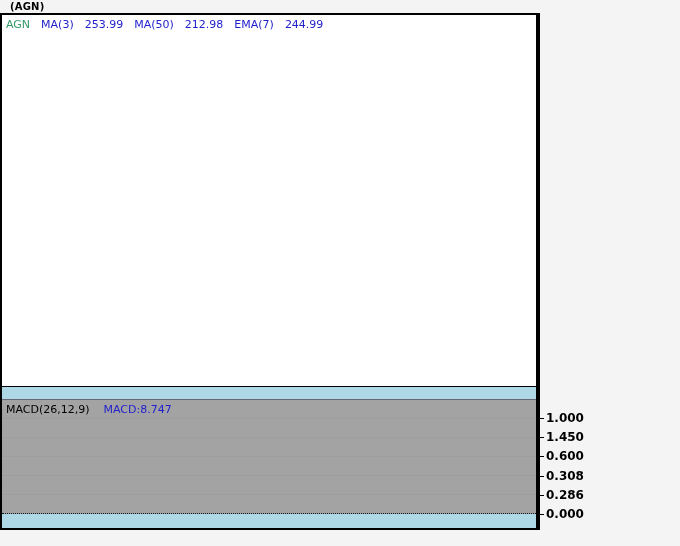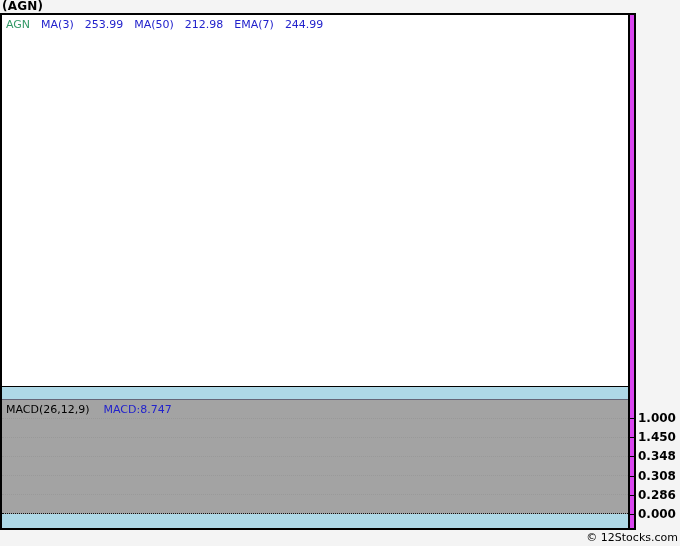--- a/index.html
+++ b/index.html
@@ -3,25 +3,25 @@
 <meta charset="utf-8">
 <style>
   html,body { margin:0; padding:0; }
   .screen {
     position:relative; width:680px; height:546px;
     background:#f4f4f4; overflow:hidden;
     font-family:"DejaVu Sans","Liberation Sans",sans-serif;
     font-size:11px; color:#000;
   }
   .title {
-    position:absolute; top:0; left:2px; height:13px; line-height:13px;
-    font-size:12px; font-weight:bold; letter-spacing:0.2px;
+    position:absolute; top:0; left:10px; height:13px; line-height:13px;
+    font-size:10px; font-weight:bold; letter-spacing:0.2px;
   }
   .frame {
-    position:absolute; top:13px; left:0; width:636px; height:517px;
+    position:absolute; top:13px; left:0; width:540px; height:517px;
     background:#fff; border:2px solid #000; box-sizing:border-box;
     display:flex;
   }
   .plot-col { position:relative; width:626px; border-right:2px solid #000; }
   .main-panel { position:relative; height:371px; background:#fff; }
   .legend-row { position:absolute; top:3px; left:4px; white-space:nowrap; }
   .legend-token { margin-right:11px; }
   .tok-green { color:#339966; }
   .tok-blue  { color:#2222cc; }
   .band-top {
@@ -80,35 +80,32 @@
         <div class="axis-tick" style="top: 396px;">
           <span class="tick-dash"></span>
           <span class="tick-label">1.000</span>
         </div>
         <div class="axis-tick" style="top: 415px;">
           <span class="tick-dash"></span>
           <span class="tick-label">1.450</span>
         </div>
         <div class="axis-tick" style="top: 434px;">
           <span class="tick-dash"></span>
-          <span class="tick-label">0.348</span>
+          <span class="tick-label">0.600</span>
         </div>
         <div class="axis-tick" style="top: 454px;">
           <span class="tick-dash"></span>
           <span class="tick-label">0.308</span>
         </div>
         <div class="axis-tick" style="top: 473px;">
           <span class="tick-dash"></span>
           <span class="tick-label">0.286</span>
         </div>
         <div class="axis-tick" style="top: 492px;">
           <span class="tick-dash"></span>
           <span class="tick-label">0.000</span>
         </div>
       </div>
 
   </div>
 
-  <div class="footer">
-    <span>© 12Stocks.com</span>
-  </div>
 
 </div>
 
 </body></html>

